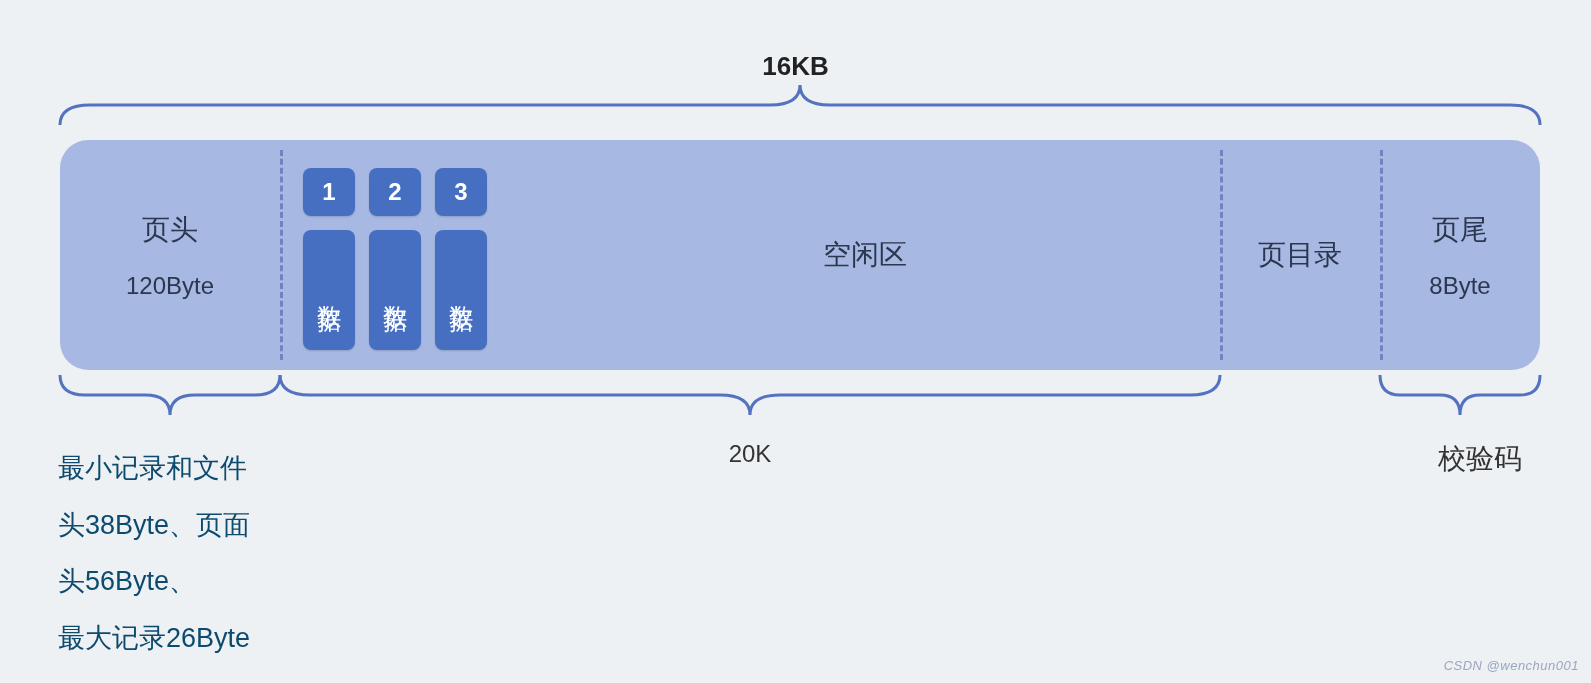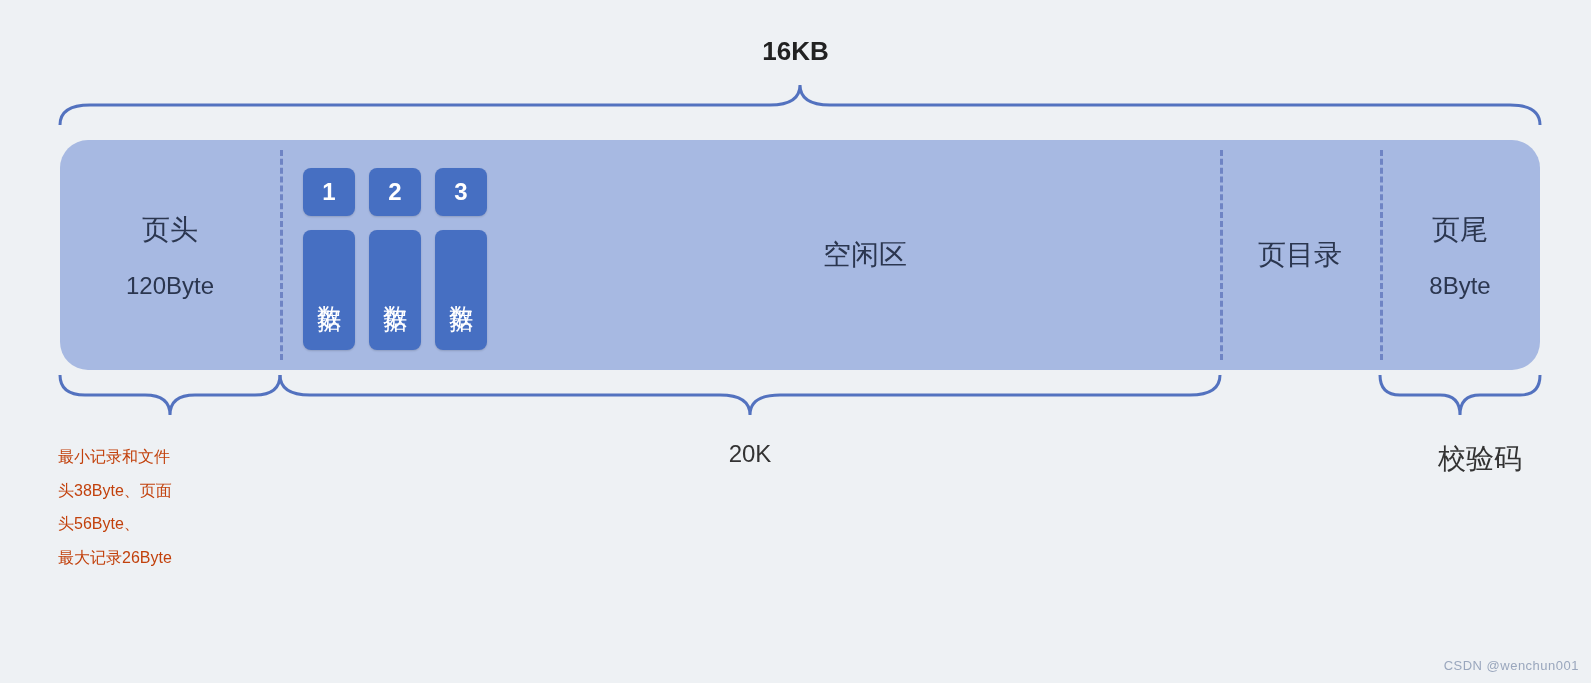--- a/index.html
+++ b/index.html
@@ -10,21 +10,21 @@
     font-family: "Microsoft YaHei", "PingFang SC", -apple-system, sans-serif;
     position: relative;
     overflow: hidden;
   }
   .stage { position: absolute; inset: 0; }
 
   
   .top-label {
     position: absolute;
     left: 0; right: 0;
-    top: 36px;
+    top: 51px;
     text-align: center;
     font-size: 26px;
     font-weight: 700;
     color: #222;
   }
 
   
   .bar {
     position: absolute;
     left: 60px;
@@ -110,32 +110,33 @@
     top: 440px;
     text-align: center;
     font-size: 28px;
     color: #333;
   }
   .header-notes {
     position: absolute;
     left: 58px;
     top: 440px;
     width: 230px;
-    font-size: 16px;
-    color: #c2410c;
+    font-size: 27px;
+    color: #0c4a6e;
     line-height: 2.1;
   }
 
   .watermark {
     position: absolute;
     right: 12px;
     bottom: 10px;
     font-size: 13px;
     color: #9aa7bd;
     letter-spacing: .5px;
+    font-style: italic;
   }
 </style>
 </head>
 <body>
 
 <div class="stage">
 
   <div class="top-label">16KB</div>
 
   <svg class="brace" style="left:60px; top:80px; width:1480px; height:50px;">

